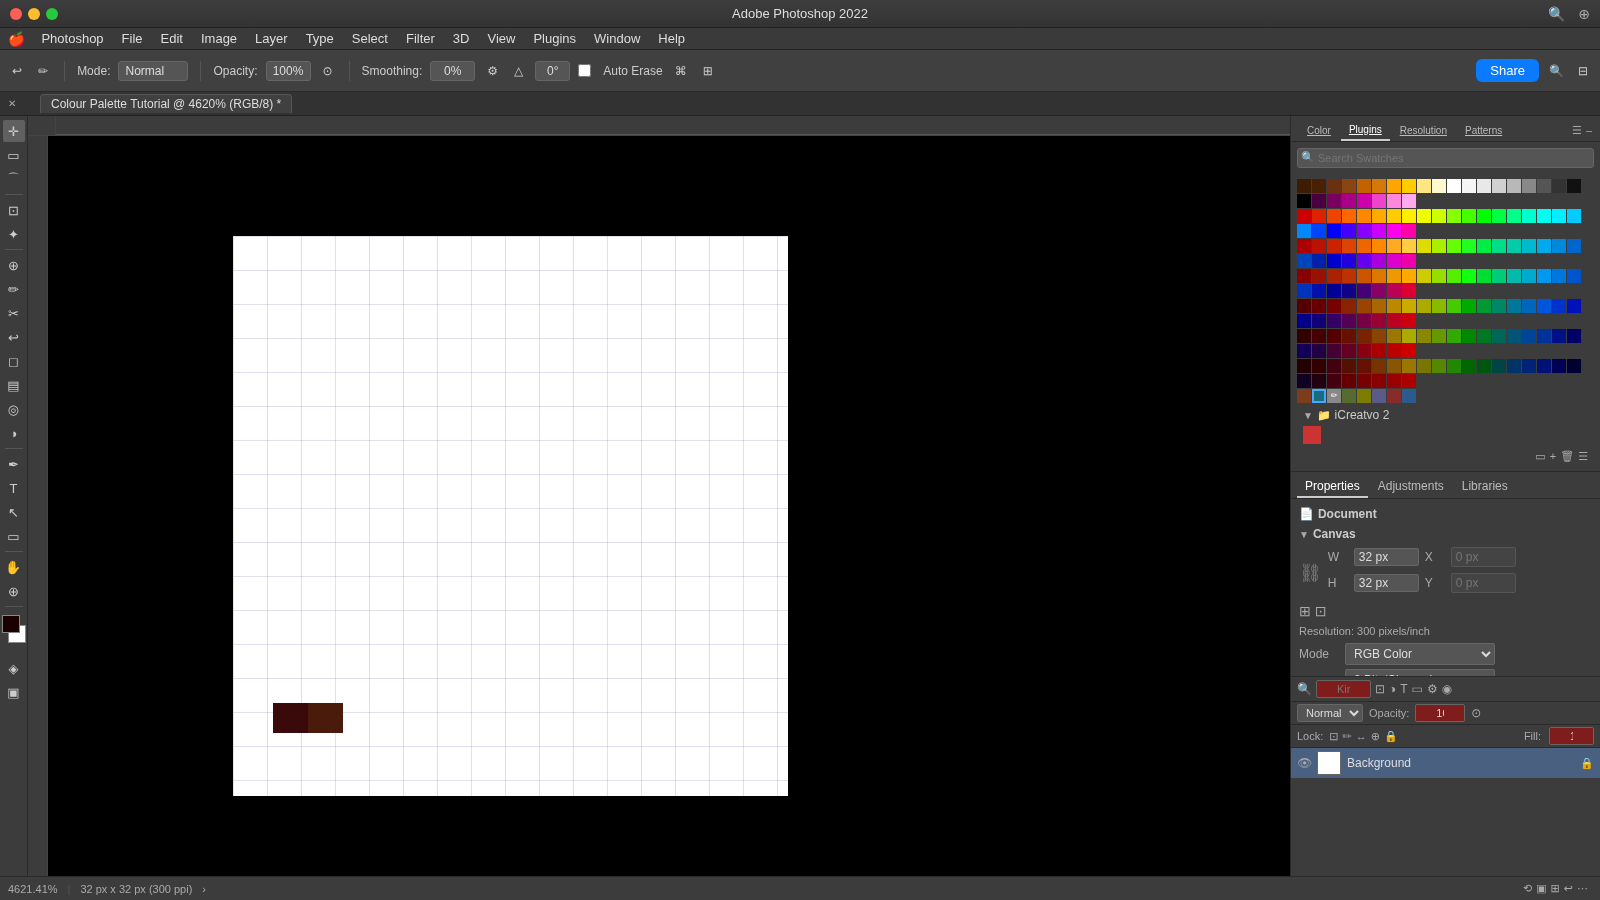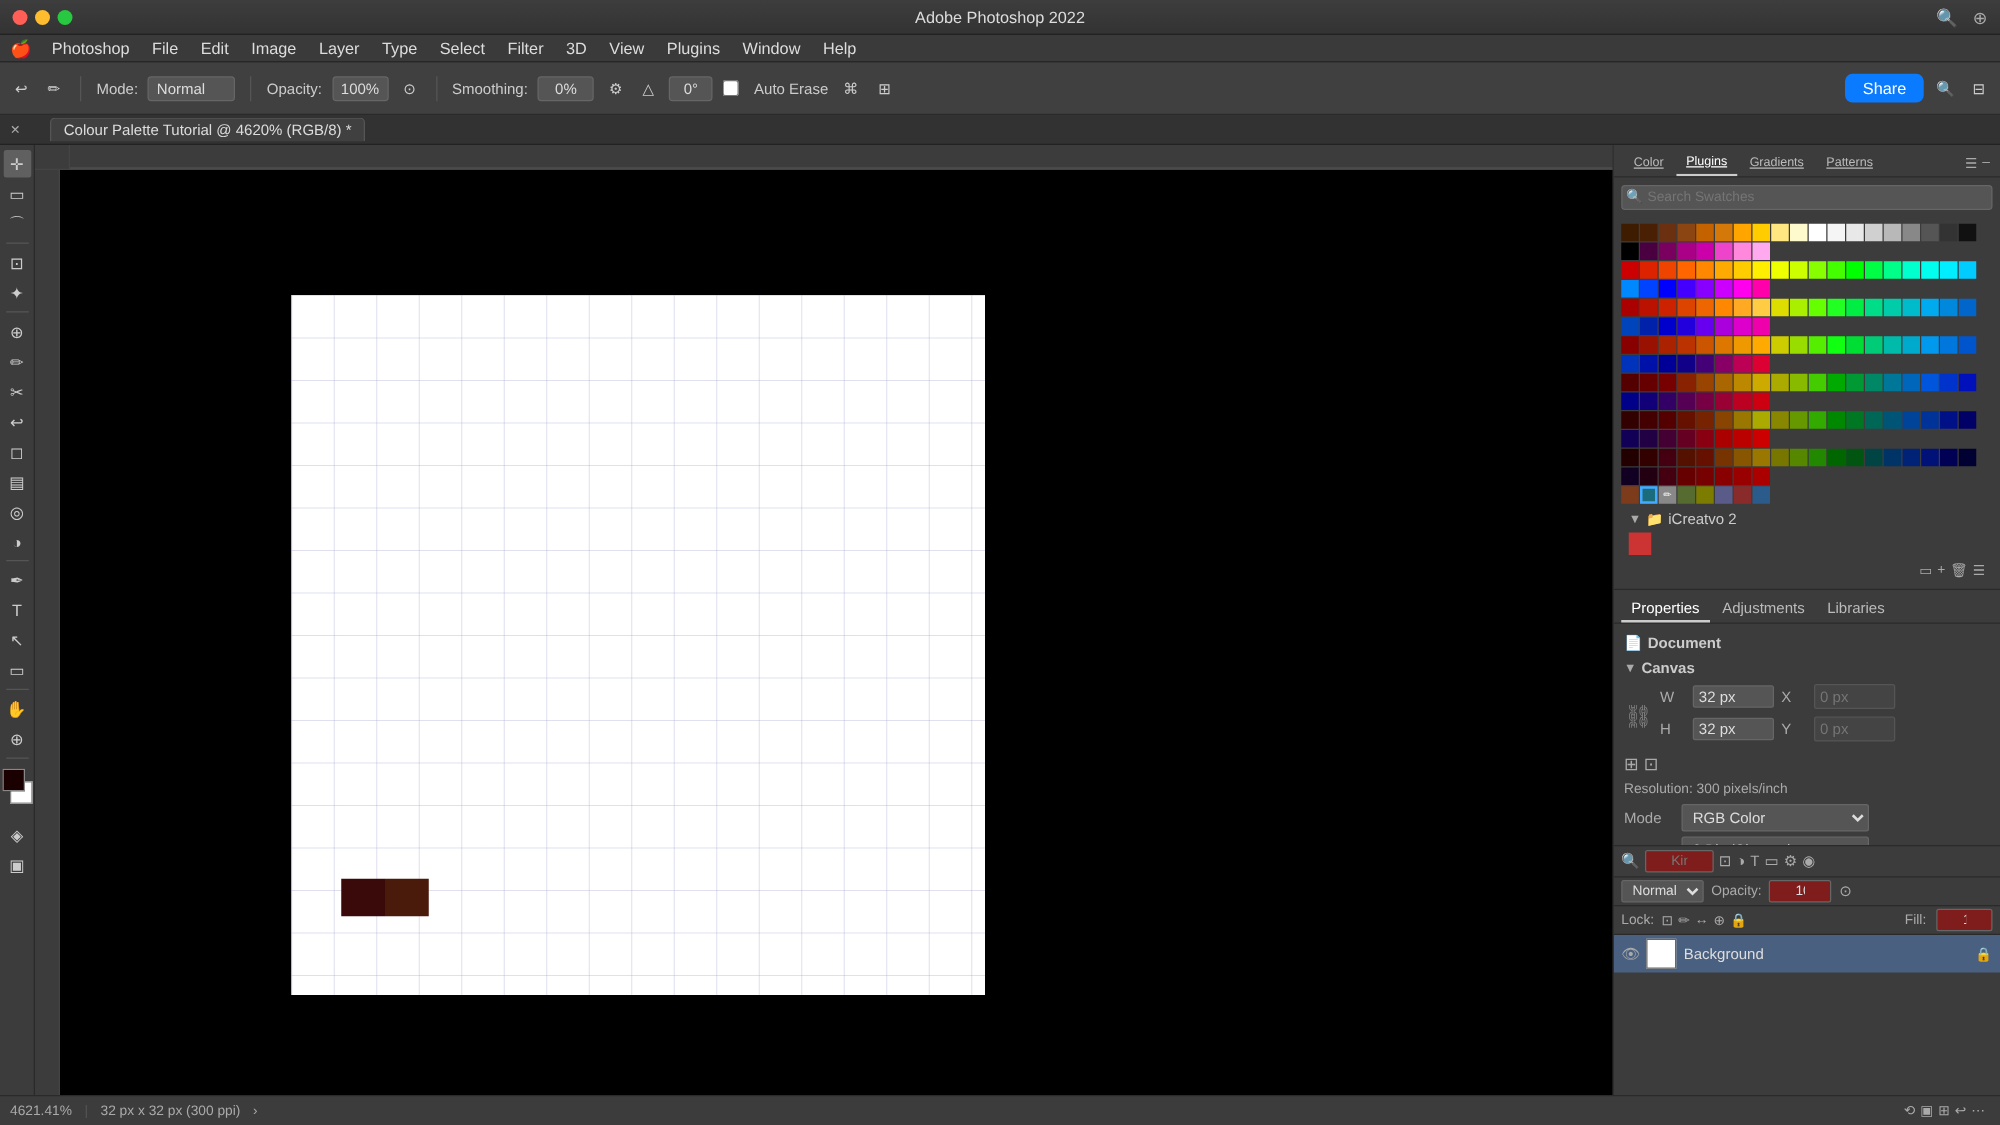--- a/index.html
+++ b/index.html
@@ -327,21 +327,21 @@
         </div>
       </div>
     </div>
   </div>
 
   <div id="right-panel">
 
     <div id="color-tabs">
       <span class="color-tab">Color</span>
       <span class="color-tab active">Plugins</span>
-      <span class="color-tab">Gradients</span>
+      <span class="color-tab">Resolution</span>
       <span class="color-tab">Patterns</span>
       <div class="panel-icons">
         <span class="panel-icon-btn">☰</span>
         <span class="panel-icon-btn">–</span>
       </div>
     </div>
 
     <div id="swatches-panel">
       <div style="position:relative;margin-bottom:5px;">
         <span style="position:absolute;left:4px;top:3px;color:#888;font-size:11px;">🔍</span>

